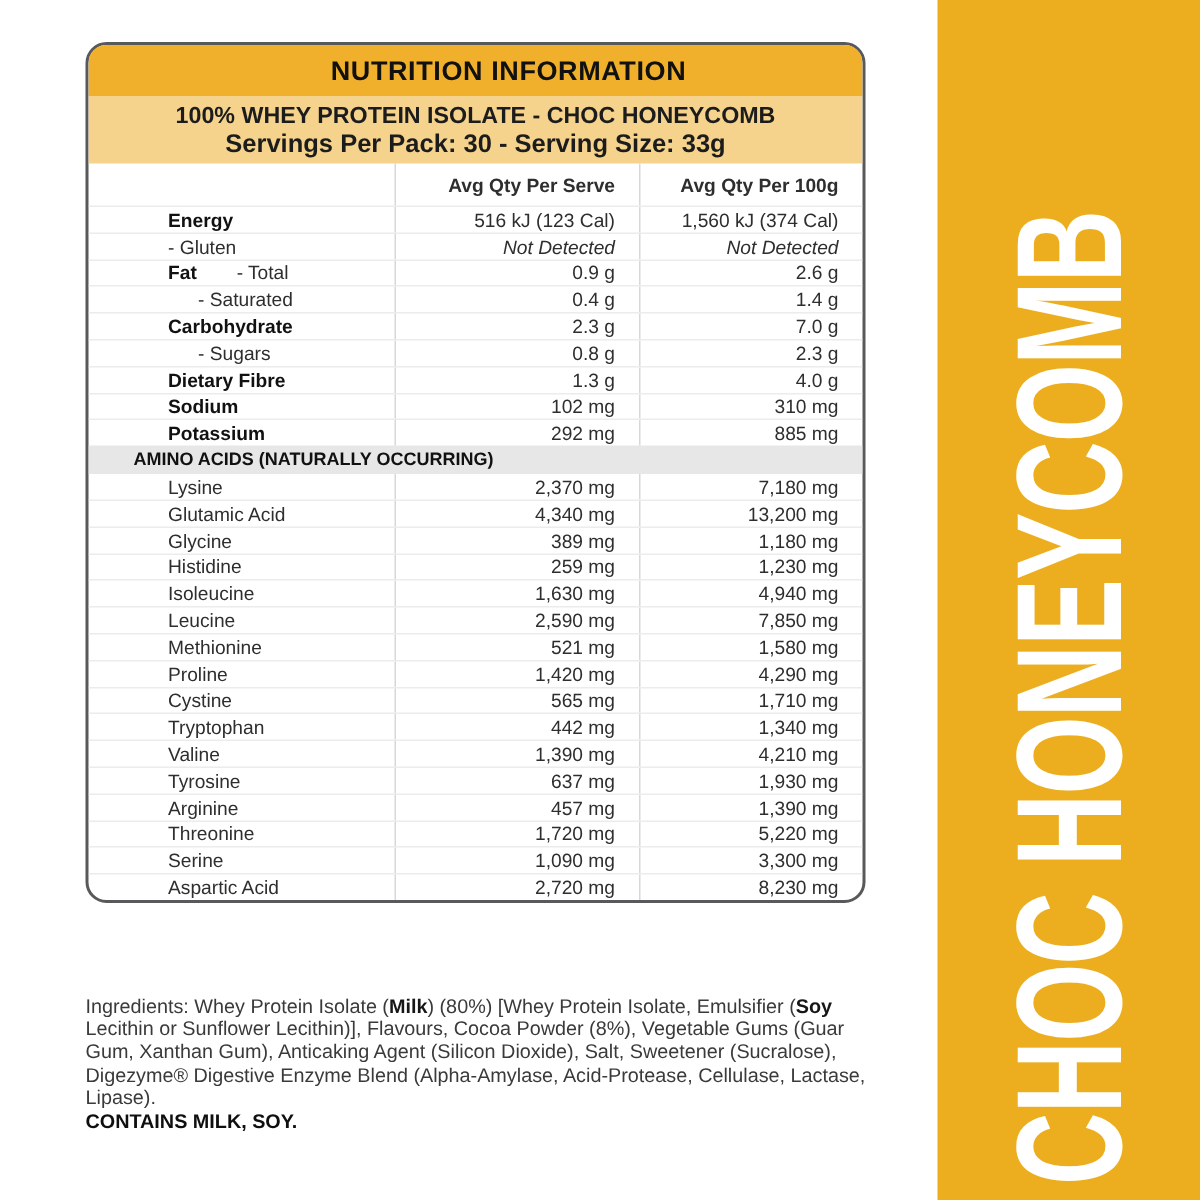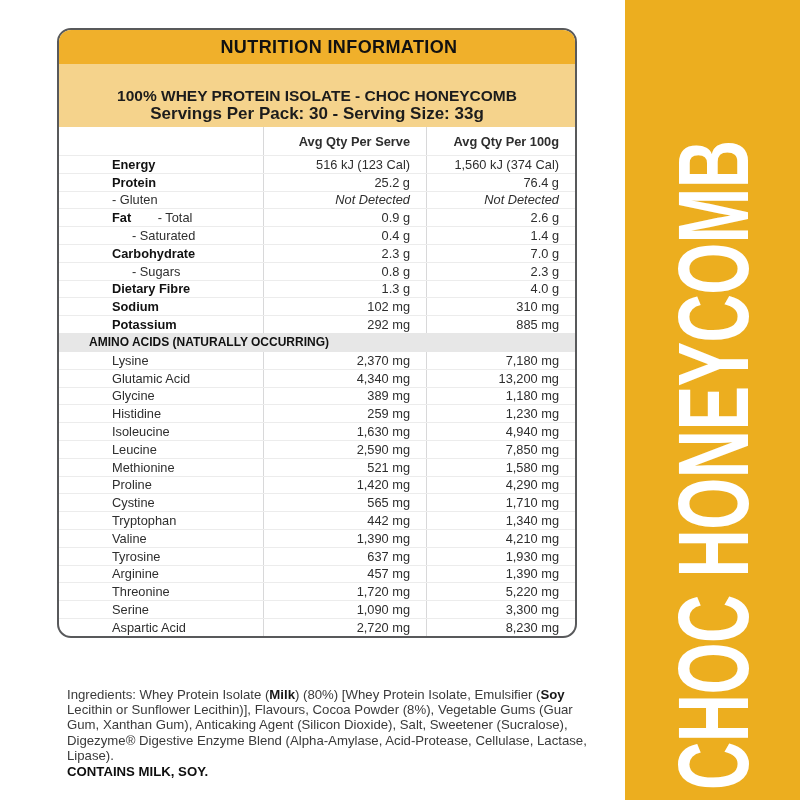--- a/index.html
+++ b/index.html
@@ -47,21 +47,21 @@
     overflow:hidden;box-sizing:border-box;
   }
   .panel-title{
     height:34px;background:var(--gold);
     display:flex;align-items:center;justify-content:center;
     font-weight:bold;font-size:18px;letter-spacing:.4px;color:var(--ink);padding-left:44px;
   }
   .panel-sub{
     background:var(--tan);text-align:center;padding:4px 0 6px;
   }
-  .sub-title{font-weight:bold;font-size:15.5px;color:#1c1c1c;line-height:19px;margin-top:18px;}
+  .sub-title{font-weight:bold;font-size:15.5px;color:#1c1c1c;line-height:19px;}
   .sub-servings{font-weight:bold;font-size:17px;color:#1c1c1c;line-height:15px;margin-top:1px;}
 
   .row{
     display:grid;grid-template-columns:204px 163px 1fr;
     align-items:center;height:16.8px;
   }
   .col-header-row{height:28px;border-bottom:1px solid var(--sep);}
   .col-header-row .cell{font-weight:bold;font-size:13.2px;color:var(--ink);}
   .rows .row + .row{border-top:1px solid var(--sep);}
 
@@ -74,22 +74,22 @@
   .cell.c2,.cell.c3{border-left:1px solid var(--colsep);}
   .cell.it{font-style:italic;}
 
   .amino-bar{
     background:var(--amino-gray);height:19px;line-height:19px;
     font-weight:bold;font-size:12px;color:var(--ink);padding-left:30px;
   }
 
   
   .ingredients{
-    position:absolute;left:67px;top:663px;width:536px;
-    font-size:13.2px;line-height:15.2px;color:#3a3a3a;margin-top:24px;
+    position:absolute;left:57px;top:663px;width:536px;
+    font-size:13.2px;line-height:15.2px;color:#3a3a3a;
   }
   .ingredients b{color:#161616;}
   .contains{font-weight:bold;color:#0f0f0f;margin-top:1px;font-size:13.2px;}
 </style>
 </head>
 <body>
 
 <div class="panel">
   <div class="panel-title">NUTRITION INFORMATION</div>
   <div class="panel-sub">
@@ -106,27 +106,20 @@
   <div class="rows" id="nutrient-rows">
       <div class="row">
         <div class="cell label">
           <span class="b">Energy</span>
         </div>
         <div class="cell val c2">516 kJ (123 Cal)</div>
         <div class="cell val c3">1,560 kJ (374 Cal)</div>
       </div>
       <div class="row">
         <div class="cell label">
-          <span class="b">Protein</span>
-        </div>
-        <div class="cell val c2">25.2 g</div>
-        <div class="cell val c3">76.4 g</div>
-      </div>
-      <div class="row">
-        <div class="cell label">
           <span>- Gluten</span>
         </div>
         <div class="cell val c2 it">Not Detected</div>
         <div class="cell val c3 it">Not Detected</div>
       </div>
       <div class="row">
         <div class="cell label">
           <span class="b">Fat</span>
           <span> - Total</span>
         </div>

